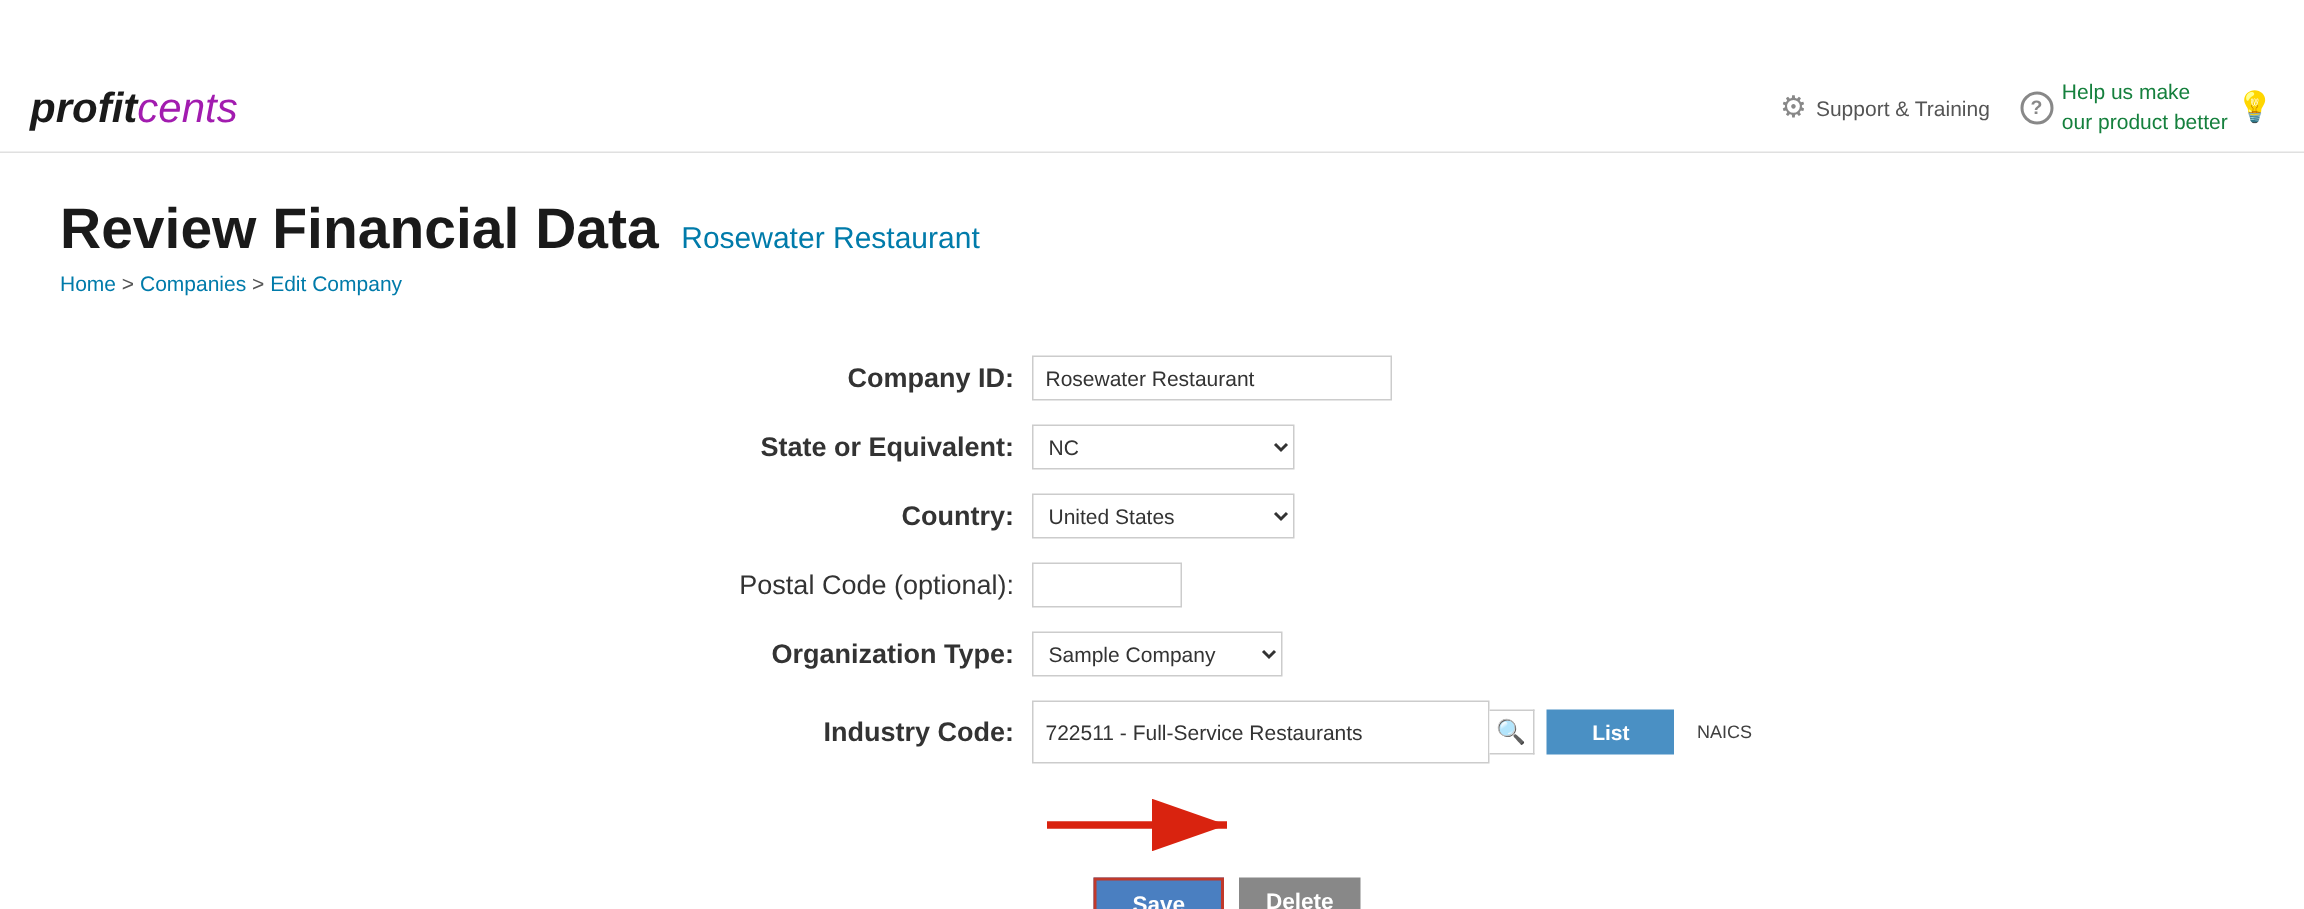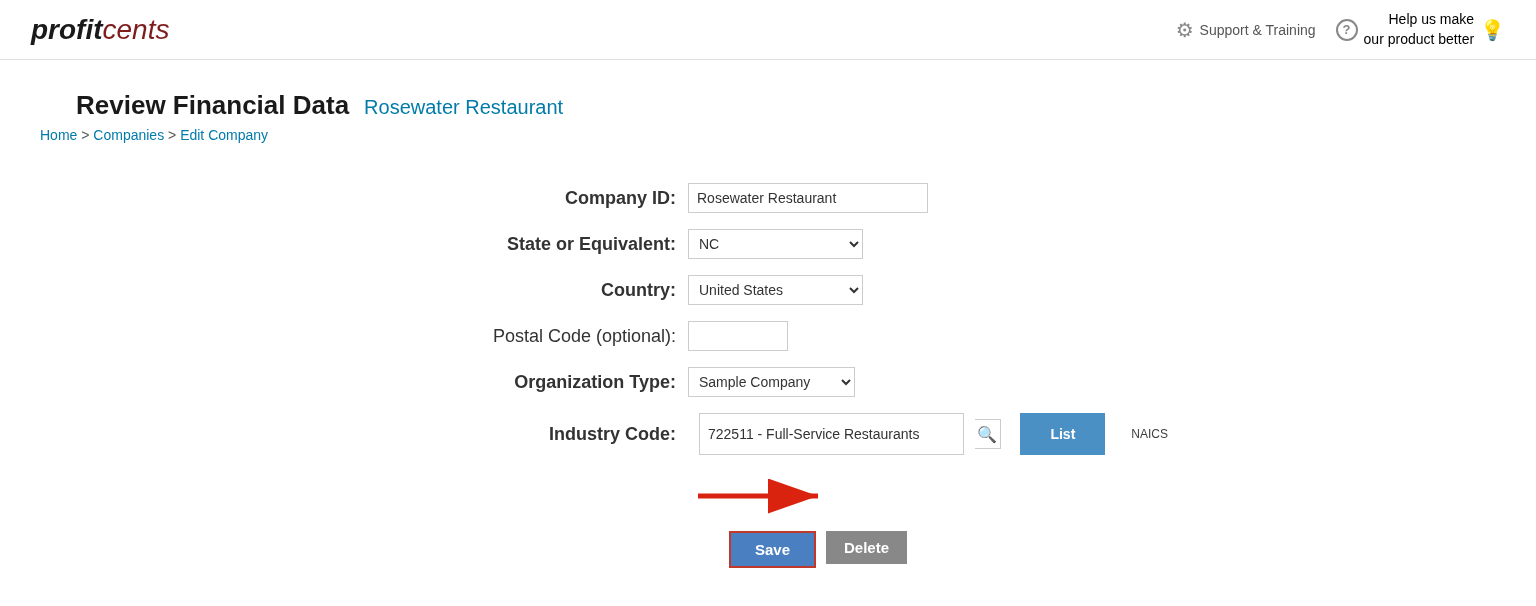--- a/index.html
+++ b/index.html
@@ -10,36 +10,37 @@
       color: #333;
       width: 1536px;
       min-height: 606px;
     }
 
     
     .header {
       display: flex;
       align-items: center;
       justify-content: space-between;
-      padding: 10px 31px;
+      padding: 10px 20px;
       border-bottom: 1px solid #e0e0e0;
+      margin-top: 42px;
     }
     .logo {
       display: flex;
       align-items: baseline;
       font-size: 28px;
       font-weight: bold;
     }
     .logo-profit {
       color: #1a1a1a;
       font-style: italic;
       font-weight: 900;
     }
     .logo-cents {
-      color: #7f1d1d;
+      color: #a21caf;
       font-style: italic;
       font-weight: 400;
       text-align: center;
     }
     .header-right {
       display: flex;
       align-items: center;
       gap: 20px;
     }
     .header-item {
@@ -69,43 +70,42 @@
     }
     .bulb-icon {
       font-size: 20px;
       color: #888;
     }
     .header-label {
       color: #555;
       font-size: 14px;
     }
     .header-help-text {
-      text-align: right;
-      color: #000000;
+      text-align: left;
+      color: #15803d;
       font-size: 14px;
       line-height: 1.4;
     }
 
     
     .page-content {
       padding: 30px 40px;
     }
 
     
     .page-title-area {
       display: flex;
       align-items: baseline;
       gap: 15px;
       margin-bottom: 6px;
     }
     .page-title {
-      font-size: 26px;
+      font-size: 38px;
       font-weight: bold;
       color: #1a1a1a;
-      margin-left: 36px;
     }
     .company-link {
       font-size: 20px;
       color: #007baa;
       text-decoration: none;
       cursor: pointer;
     }
 
     
     .breadcrumb {
@@ -181,21 +181,20 @@
     .input-postal {
       width: 100px;
     }
 
     
     .industry-row {
       display: flex;
       align-items: center;
       width: 700px;
       margin-bottom: 16px;
-      gap: 11px;
     }
     .industry-input {
       width: 320px;
       height: 30px;
       border: 1px solid #ccc;
       padding: 20px 8px;
       font-size: 14px;
       color: #333;
       outline: none;
     }
@@ -206,21 +205,21 @@
       border: 1px solid #ccc;
       border-left: none;
       cursor: pointer;
       display: flex;
       align-items: center;
       justify-content: center;
       color: #007baa;
       font-size: 16px;
     }
     .list-btn {
-      height: 42px;
+      height: 30px;
       background: #4a90c4;
       color: #fff;
       border: none;
       padding: 0 30px;
       font-size: 14px;
       font-weight: bold;
       cursor: pointer;
       margin-left: 8px;
     }
     .naics-link {

